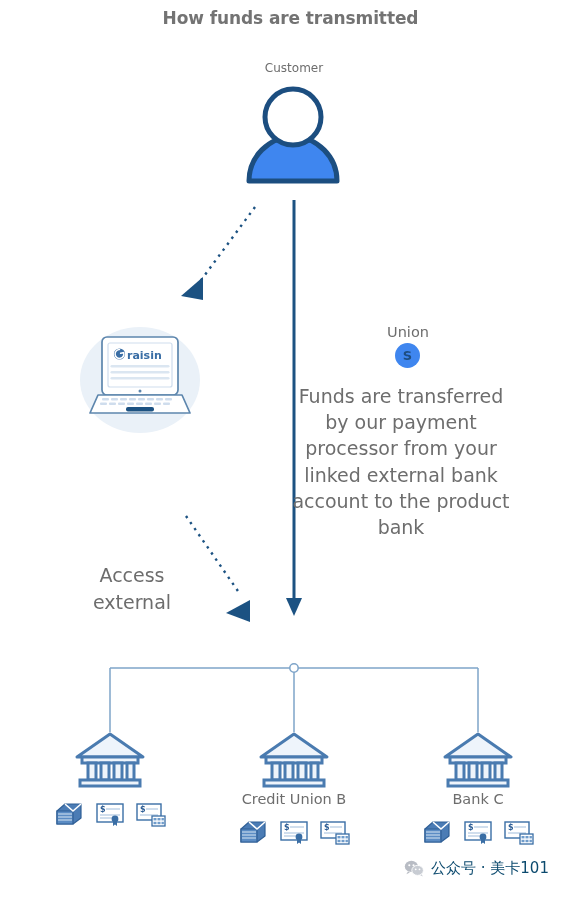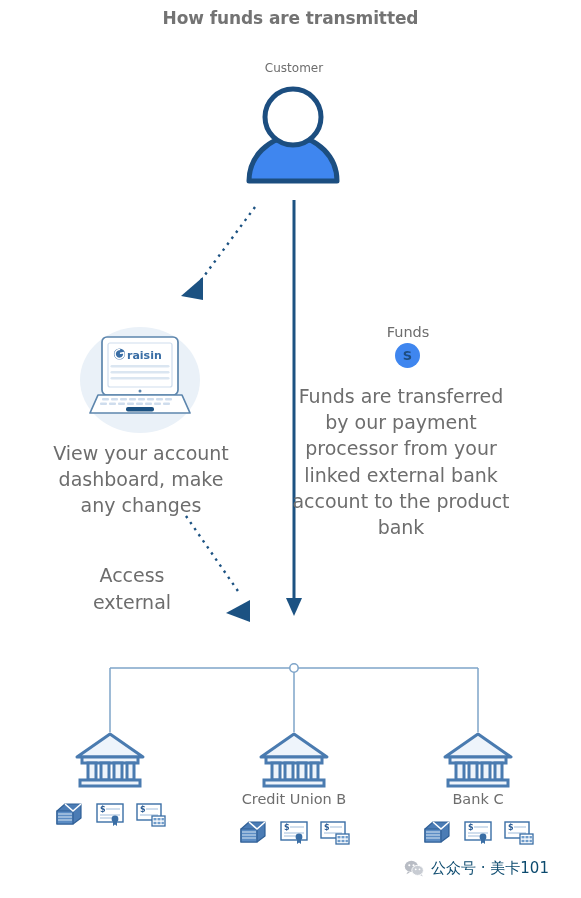--- a/index.html
+++ b/index.html
@@ -224,25 +224,24 @@
         <rect x="30" y="67.5" width="7" height="2.4" rx="1"></rect>
           <rect x="39" y="67.5" width="7" height="2.4" rx="1"></rect>
         <rect x="48" y="67.5" width="7" height="2.4" rx="1"></rect>
           <rect x="57" y="67.5" width="7" height="2.4" rx="1"></rect>
         <rect x="66" y="67.5" width="7" height="2.4" rx="1"></rect>
           <rect x="75" y="67.5" width="7" height="2.4" rx="1"></rect>
       </g>
       <rect x="38" y="72" width="28" height="4.5" rx="2" fill="#1c5282"></rect>
     </svg>
   </div>
-  <div class="caption" id="laptop-caption">View your account dashboard, make any changes</div>
 
   <div class="caption" id="access-label">Access external</div>
 
-  <div class="caption" id="funds-label">Funds</div>
+  <div class="caption" id="funds-label">Union</div>
   <div id="funds-coin">S</div>
   <div class="caption" id="funds-caption">Funds are transferred by our payment processor from your linked external bank account to the product bank</div>
 
   <svg id="tree">
     <g stroke="#7ea4c9" stroke-width="1.5" fill="none">
       <line x1="110" y1="668" x2="478" y2="668"></line>
       <line x1="110" y1="668" x2="110" y2="732"></line>
       <line x1="294" y1="668" x2="294" y2="732"></line>
       <line x1="478" y1="668" x2="478" y2="732"></line>
     </g>

